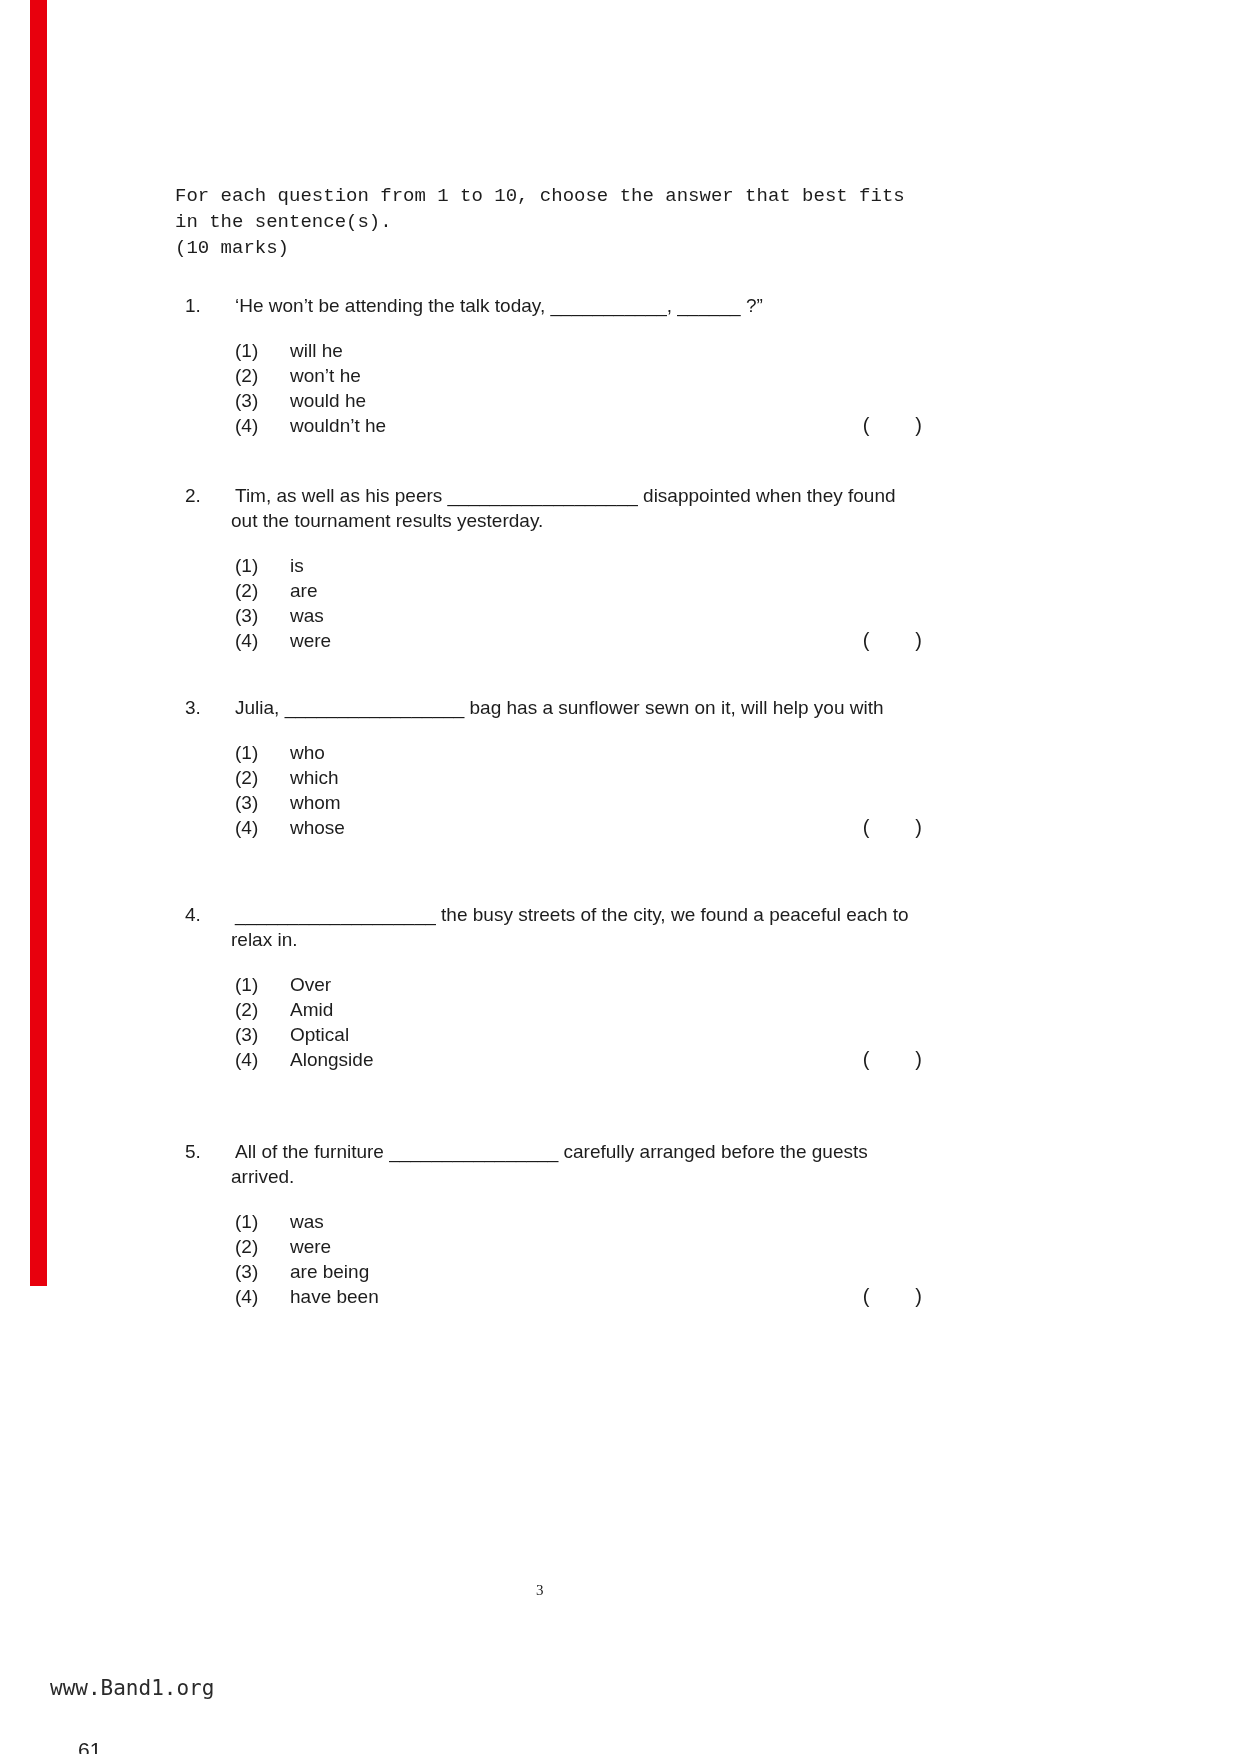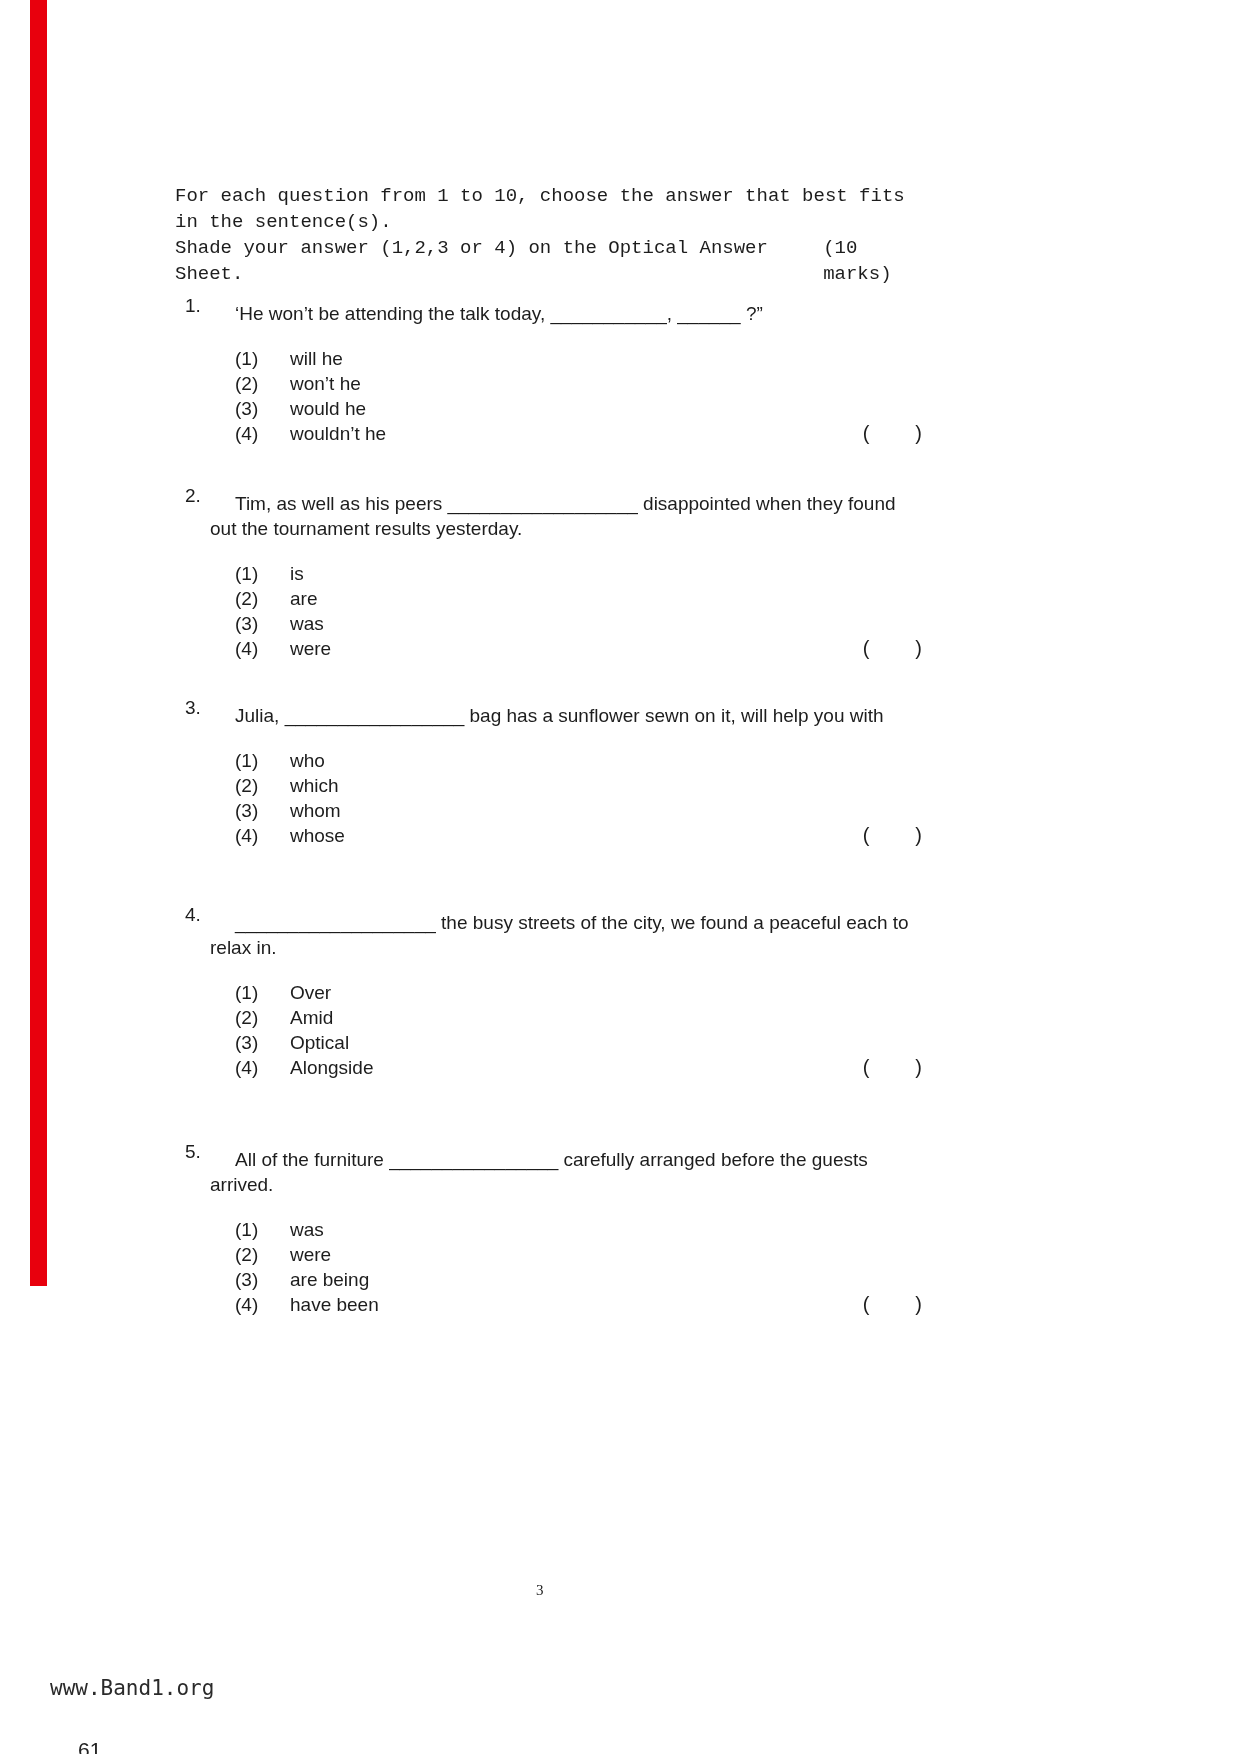--- a/index.html
+++ b/index.html
@@ -24,22 +24,22 @@
     font-size:19px; line-height:26px;font-family:Liberation Mono, monospace;
   }
   .line2-row { display:flex; justify-content:space-between; }
 
   .question {
     position:absolute; left:185px; width:745px;
     font-size:19px; line-height:25px;
   }
   .q-first { display:flex; }
   .q-num { width:50px; flex:none; }
-  .q-text { flex:1;margin-top:8px; }
-  .q-cont { margin-left:25px; }
+  .q-text { flex:1; }
+  .q-cont { margin-left:46px; }
   .options { margin-top:20px; margin-left:50px; }
   .opt { display:flex; }
   .opt-num { width:55px; flex:none; }
   .bracket { position:absolute; right:8px; bottom:0; font-size:20px; }
   .bracket .gap { display:inline-block; width:46px; }
 
   .page-num {
     position:absolute; left:536px; top:1582px;
     font-size:15px; font-family:"Liberation Serif", serif;
   }
@@ -52,21 +52,20 @@
 </head>
 <body style="color: rgb(29, 29, 29);">
 
 <div class="red-stripe" style="background: rgb(232, 0, 13);"></div>
 
 <div class="scan">
 
   <div class="instructions">
     <div>For each question from 1 to 10, choose the answer that best fits in the sentence(s).</div>
     <div class="line2-row">
-      <span>Shade your answer (1,2,3 or 4) on the Optical Answer Sheet.</span>
       <span>(10 marks)</span>
     </div>
   </div>
 
   <div class="question" style="top:293px">
     <div class="q-first">
       <span class="q-num">1.</span>
       <span class="q-text">‘He won’t be attending the talk today, ___________, ______ ?”</span>
     </div>
     <div class="q-cont"></div>

